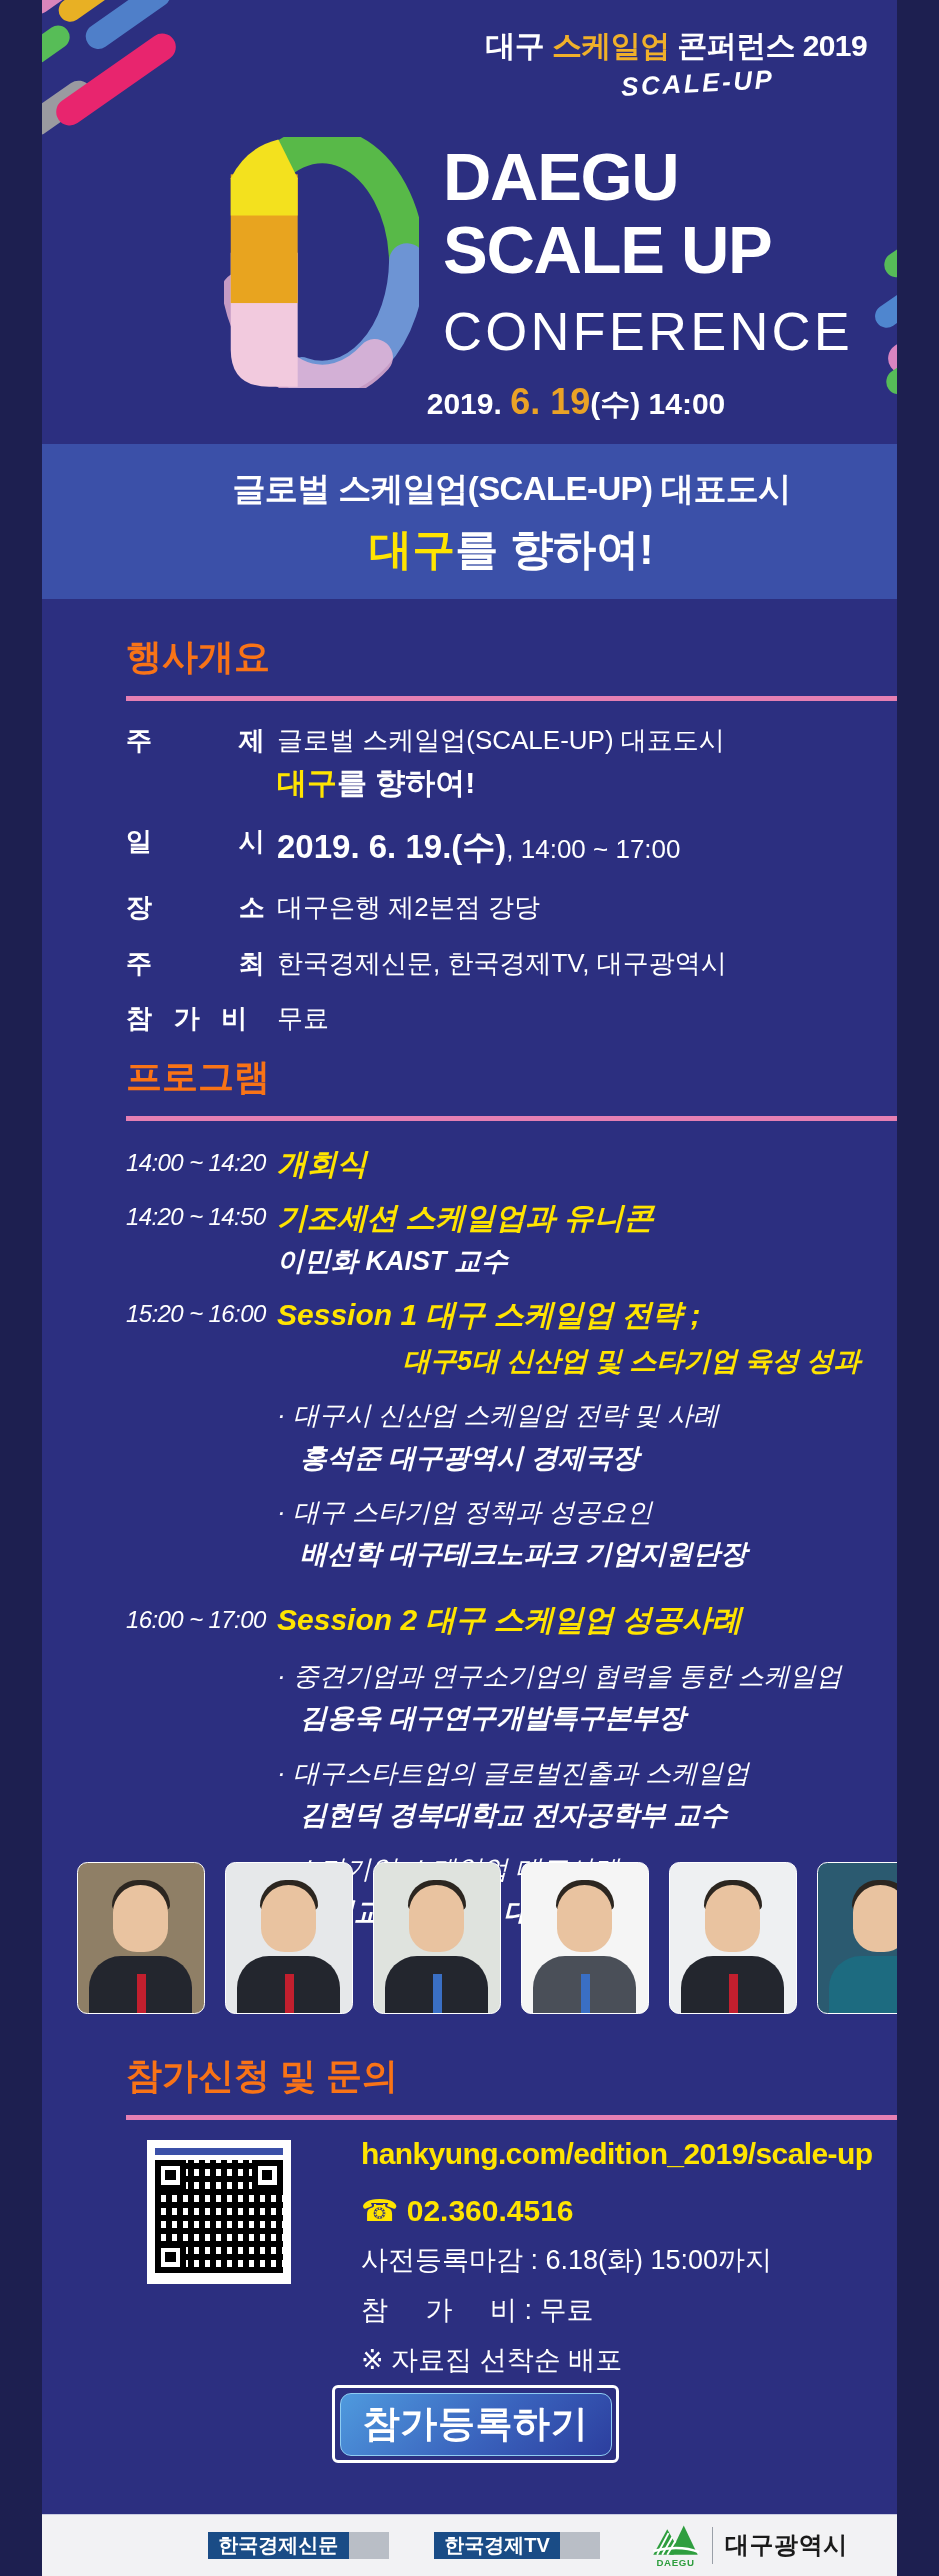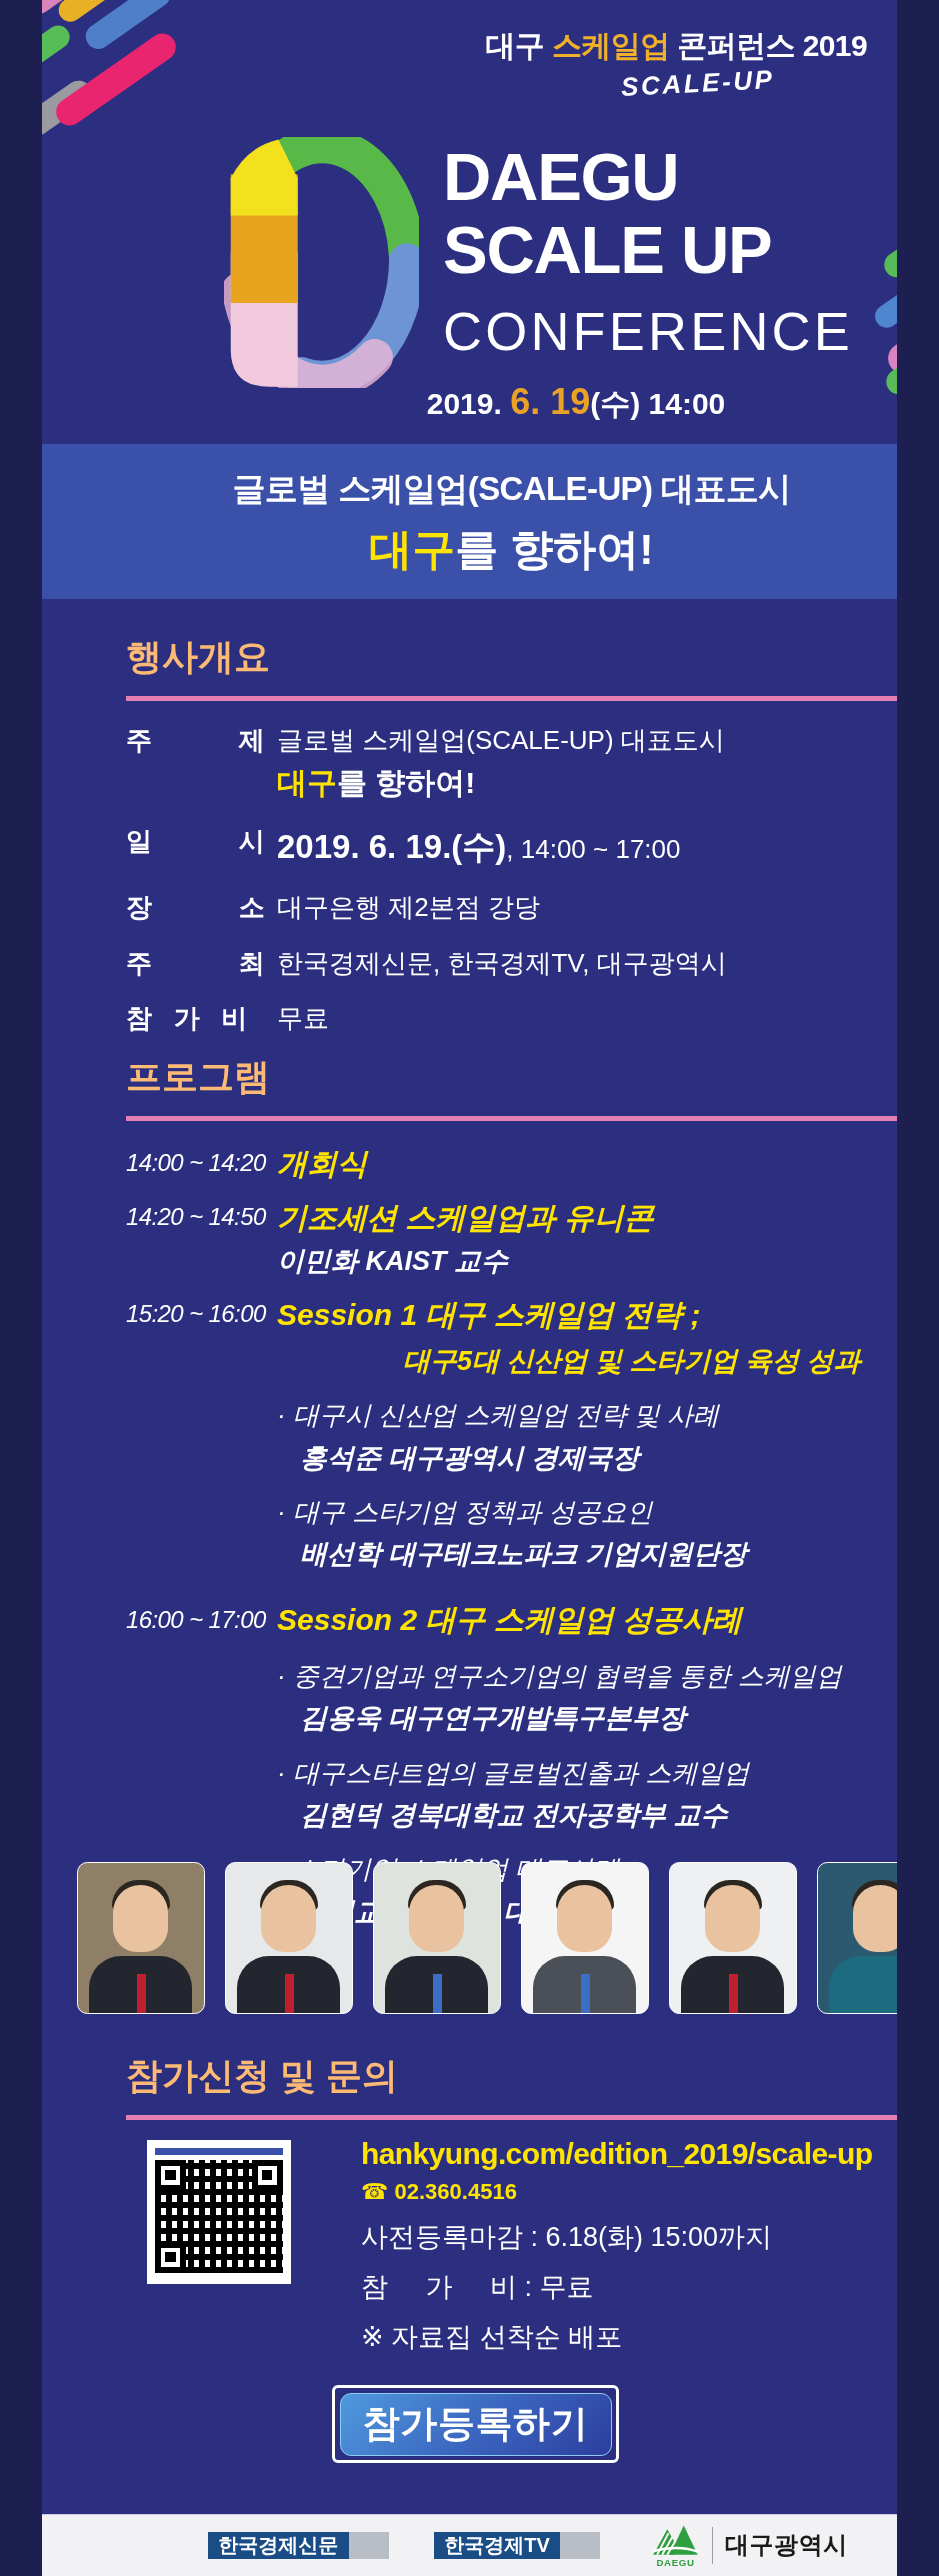--- a/index.html
+++ b/index.html
@@ -26,21 +26,21 @@
   .event-date .gold { color:#eaa226; font-size:36px; }
 
   
   .banner { position:absolute; left:0; top:444px; width:939px; height:155px; background:#3b50a8; text-align:center; }
   .banner .l1 { margin-top:23px; font-size:33px; font-weight:bold; color:#ffffff; letter-spacing:-0.6px; }
   .banner .l2 { margin-top:9px; font-size:43px; font-weight:bold; color:#ffffff; }
   .yellow { color:#ffe400; }
 
   
   .section { position:absolute; left:84px; width:786px; color:#fff; }
-  .sec-title { font-size:36px; font-weight:bold; color:#fdba74; }
+  .sec-title { font-size:36px; font-weight:bold; color:#f97316; }
   .pink-line { height:4.5px; background:#e57fb3; border:none; margin-top:14px; }
 
   
   .ov-rows { margin-top:20.6px; }
   .ov-row { display:flex; margin-bottom:16.7px; }
   .ov-label { flex:0 0 151px; font-size:26px; font-weight:bold; line-height:1.5; white-space:pre; }
   .ov-body { font-size:26px; line-height:1.5; }
   .ov-body .em { font-weight:bold; }
   .ov-date-big { font-size:33px; font-weight:bold; }
 
@@ -75,21 +75,21 @@
   .qr-inner { position:relative; height:113px; background:
       repeating-linear-gradient(0deg,#000 0 5.8px,transparent 5.8px 13px),
       repeating-linear-gradient(90deg,#000 0 5.8px,transparent 5.8px 11px),
       repeating-linear-gradient(45deg,transparent 0 7.7px,#fff 7.7px 11.6px);
       background-color:#fff; }
   .finder { position:absolute; width:31px; height:31px; background:#fff; border:6.4px solid #000; }
   .finder::after { content:""; position:absolute; left:3.9px; top:3.9px; width:10.3px; height:10.3px; background:#000; }
   .f-tl { left:0; top:0; } .f-tr { right:0; top:0; } .f-bl { left:0; bottom:0; }
   .contact-lines { position:absolute; left:319px; top:2137px; }
   .c-url { font-size:30px; font-weight:bold; color:#ffe400; letter-spacing:-0.6px; }
-  .c-phone { margin-top:8px; font-size:22px; font-weight:bold; color:#ffe400; }
+  .c-phone { margin-top:22px; font-size:30px; font-weight:bold; color:#ffe400; }
   .c-white { margin-top:14px; font-size:27px; color:#fff; white-space:pre; }
 
   
   .cta { position:absolute; left:290px; top:2385px; width:287px; height:78px;
          border:3.2px solid #ffffff; border-radius:6px; padding:4.5px; background:transparent; cursor:pointer; }
   .cta-inner { width:100%; height:100%; border-radius:11px; border:1.9px solid #8ecdf2;
                background:linear-gradient(135deg,#4f9ade 0%,#3a63bd 55%,#2c3e9e 100%);
                display:flex; align-items:center; justify-content:center;
                font-size:37px; font-weight:bold; color:#ffffff; letter-spacing:0.6px; }
 

